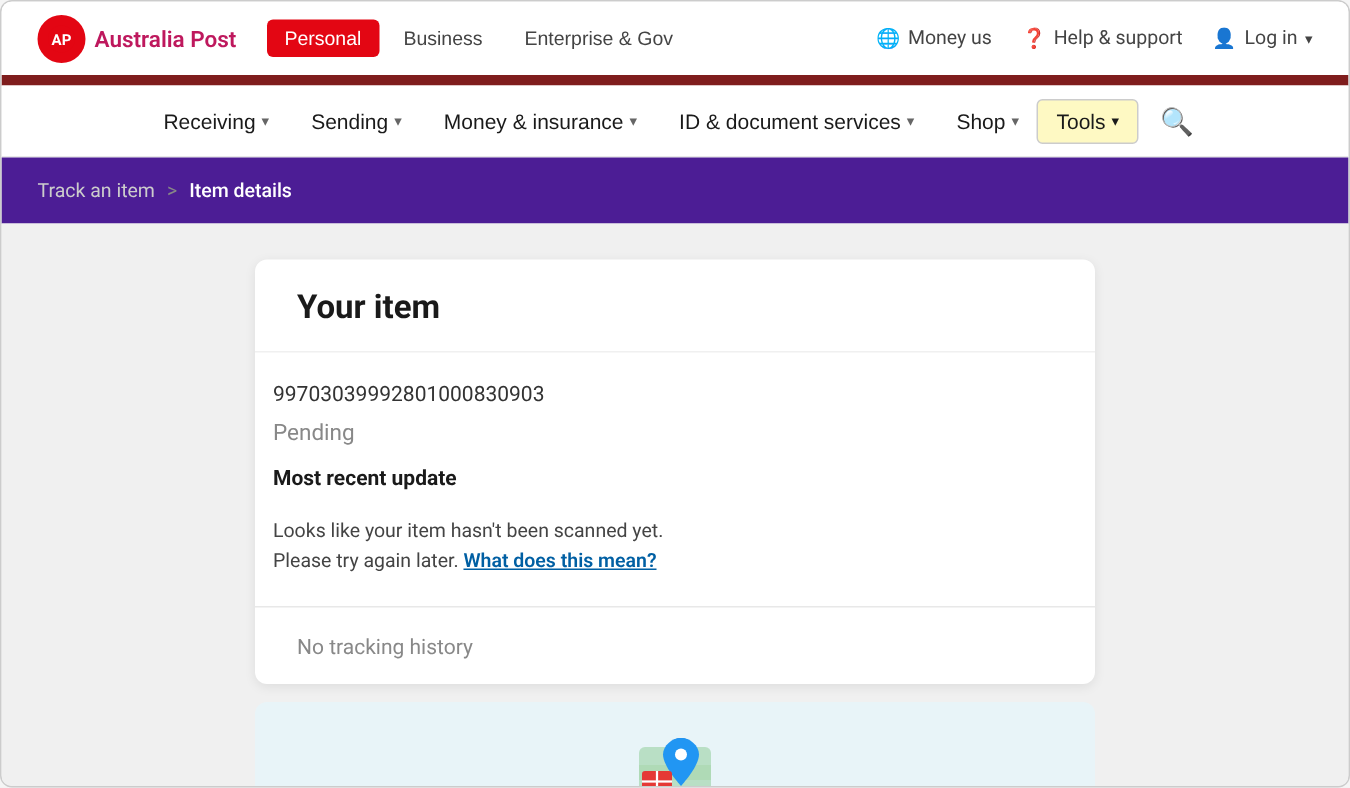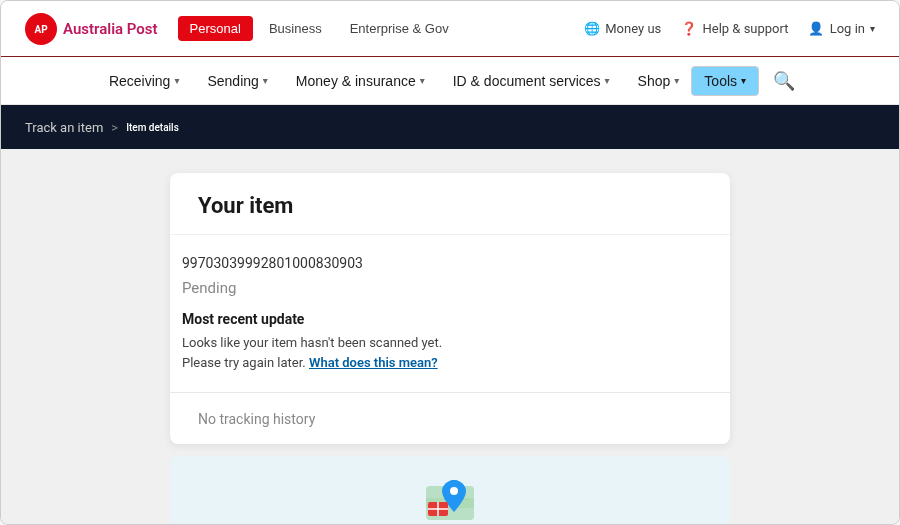--- a/index.html
+++ b/index.html
@@ -13,21 +13,21 @@
       border-radius: 8px;
     }
 
     
     .top-nav {
       display: flex;
       align-items: center;
       justify-content: space-between;
       padding: 10px 24px;
       background: #fff;
-      border-bottom: 1px solid #7f1d1d;
+      border-bottom: 7px solid #7f1d1d;
       height: 56px;
     }
     .logo-area {
       display: flex;
       align-items: center;
       gap: 20px;
     }
     .logo {
       display: flex;
       align-items: center;
@@ -120,56 +120,56 @@
     }
     .tools-btn {
       display: flex;
       align-items: center;
       gap: 4px;
       padding: 6px 12px;
       font-size: 14px;
       color: #1a1a1a;
       cursor: pointer;
       border: 1px solid #ccc;
-      background: #7dd3fc;
+      background: #fef9c3;
       border-radius: 4px;
     }
     .search-icon-btn {
       width: 36px;
       height: 36px;
       display: flex;
       align-items: center;
       justify-content: center;
       cursor: pointer;
       font-size: 18px;
       color: #444;
       border: none;
       background: none;
     }
 
     
     .breadcrumb-bar {
-      background: #0f172a;
+      background: #4c1d95;
       padding: 10px 24px;
       display: flex;
       align-items: center;
       gap: 8px;
       height: 44px;
     }
     .breadcrumb-link {
       font-size: 13px;
       color: #ccc;
       cursor: pointer;
     }
     .breadcrumb-sep {
       color: #888;
       font-size: 13px;
     }
     .breadcrumb-current {
-      font-size: 10px;
+      font-size: 13px;
       color: #fff;
       font-weight: 500;
     }
 
     
     .page-content {
       background: #f0f0f0;
       padding: 24px;
       min-height: calc(525px - 56px - 48px - 44px);
       display: flex;
@@ -206,21 +206,21 @@
     }
     .status-label {
       font-size: 15px;
       color: #888;
       margin-bottom: 14px;
     }
     .update-label {
       font-size: 14px;
       font-weight: 700;
       color: #1a1a1a;
-      margin-bottom: 6px;
+      margin-bottom: 18px;
     }
     .update-text {
       font-size: 13px;
       color: #444;
       line-height: 1.5;
     }
     .update-link {
       color: #005fa3;
       text-decoration: underline;
       cursor: pointer;

